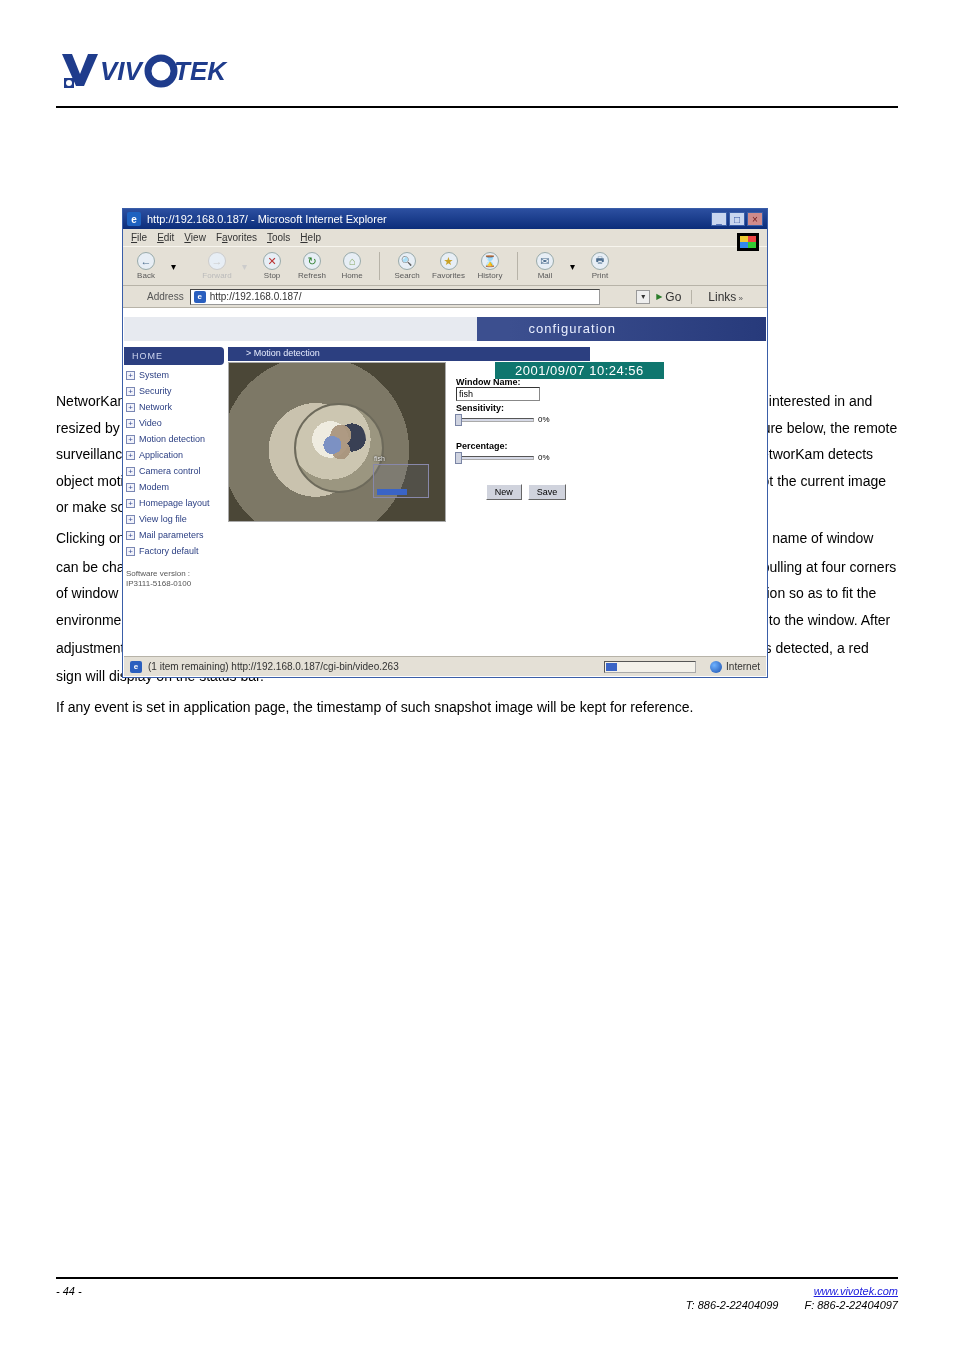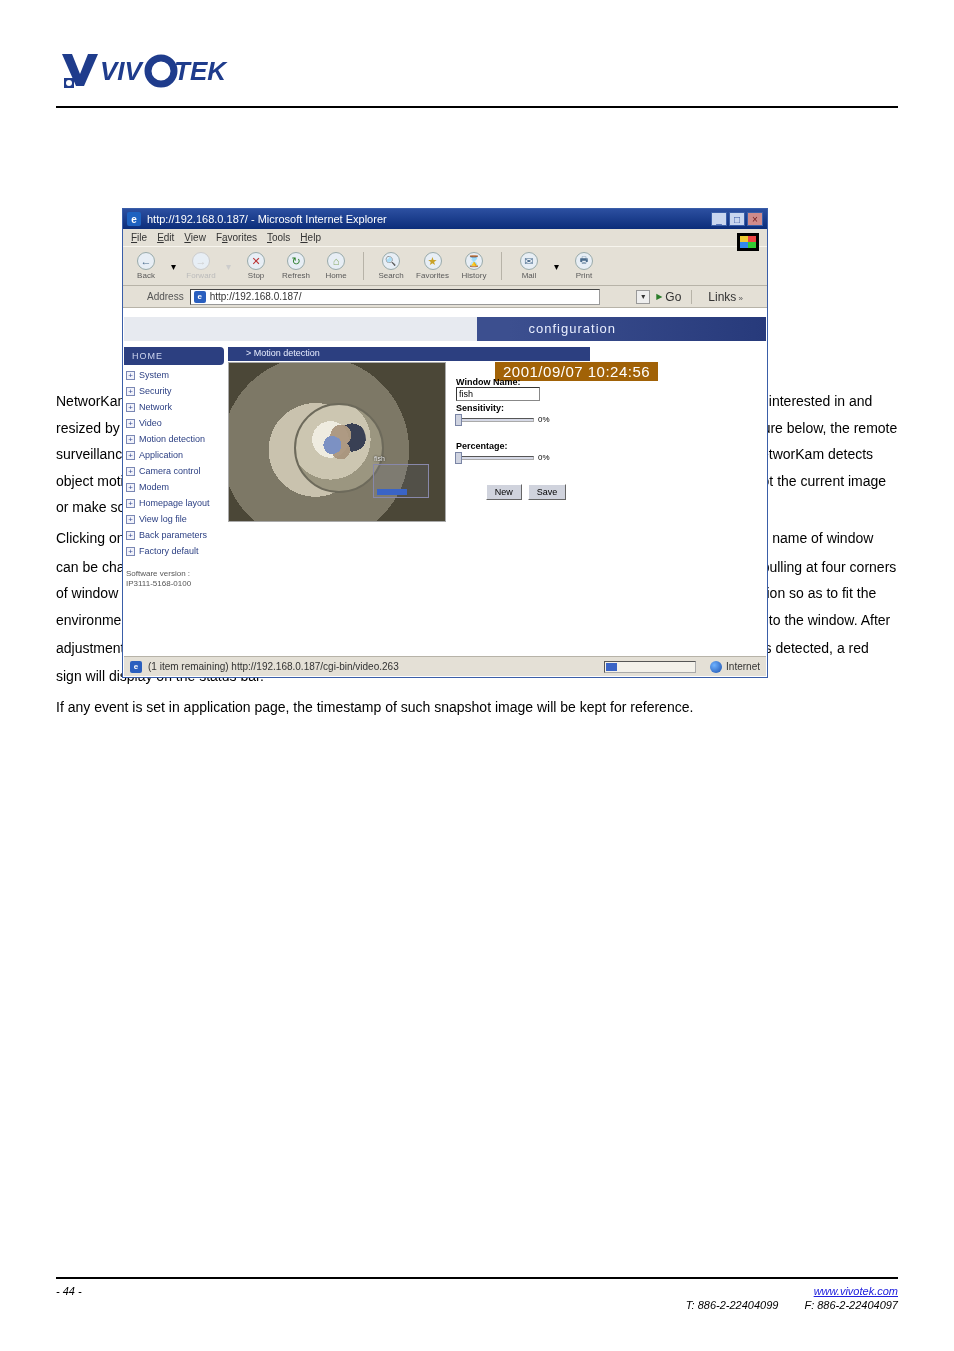--- a/index.html
+++ b/index.html
@@ -172,21 +172,21 @@
   .tb-ico.back::before { content: "\2190"; }
   .tb-ico.fwd::before { content: "\2192"; }
   .tb-ico.stop::before { content: "\2715"; color: #b33; }
   .tb-ico.refresh::before { content: "\21BB"; color: #2a7d2a; }
   .tb-ico.home::before { content: "\2302"; color: #8a6; }
   .tb-ico.search::before { content: "\1F50D"; font-size: 9px; }
   .tb-ico.fav::before { content: "\2605"; color: #c9a227; }
   .tb-ico.hist::before { content: "\231B"; color: #7a6; }
   .tb-ico.mail::before { content: "\2709"; color: #4a6b8c; }
   .tb-ico.print::before { content: "\1F5B6"; font-size: 9px; }
-  .tb-fwd-disabled { color: #bbb; }
+  .tb-fwd-disabled { color: #bbb; margin-left: 16px; }
   .tb-fwd-disabled .tb-ico { border-color: #ccc; color: #ccc; }
   .ie-addrbar {
     background: #e4e0d6;
     height: 22px;
     display: flex;
     align-items: center;
     padding: 0 24px;
     gap: 6px;
     border-bottom: 1px solid #b7b3a8;
   }
@@ -281,24 +281,24 @@
     height: 14px;
     background: #2c3f80;
     color: #e9eeff;
     font-size: 9px;
     padding: 1px 18px;
   }
   .timestamp {
     position: absolute;
     top: 45px;
     left: 371px;
-    background: #a16207;
+    background: #0f766e;
     color: #fff;
-    font-size: 15px;
-    padding: 1px 8px;
+    font-size: 13px;
+    padding: 1px 20px;
     letter-spacing: 0.5px;
   }
   .video-frame {
     position: absolute;
     top: 45px;
     left: 104px;
     width: 218px;
     height: 160px;
     background: radial-gradient(circle at 40% 55%, #c9c2ae 0 30%, #7d7866 30% 60%, #4b4737 60% 100%);
     border: 1px solid #aaa;
@@ -556,21 +556,21 @@
             <div class="item">
               <span class="plus">+</span>
               <span>Homepage layout</span>
             </div>
             <div class="item">
               <span class="plus">+</span>
               <span>View log file</span>
             </div>
             <div class="item">
               <span class="plus">+</span>
-              <span>Back parameters</span>
+              <span>Mail parameters</span>
             </div>
             <div class="item">
               <span class="plus">+</span>
               <span>Factory default</span>
             </div>
           </div>
         <div class="ver">
           <span>Software version :</span><br>
           <span>IP3111-5168-0100</span>
         </div>

